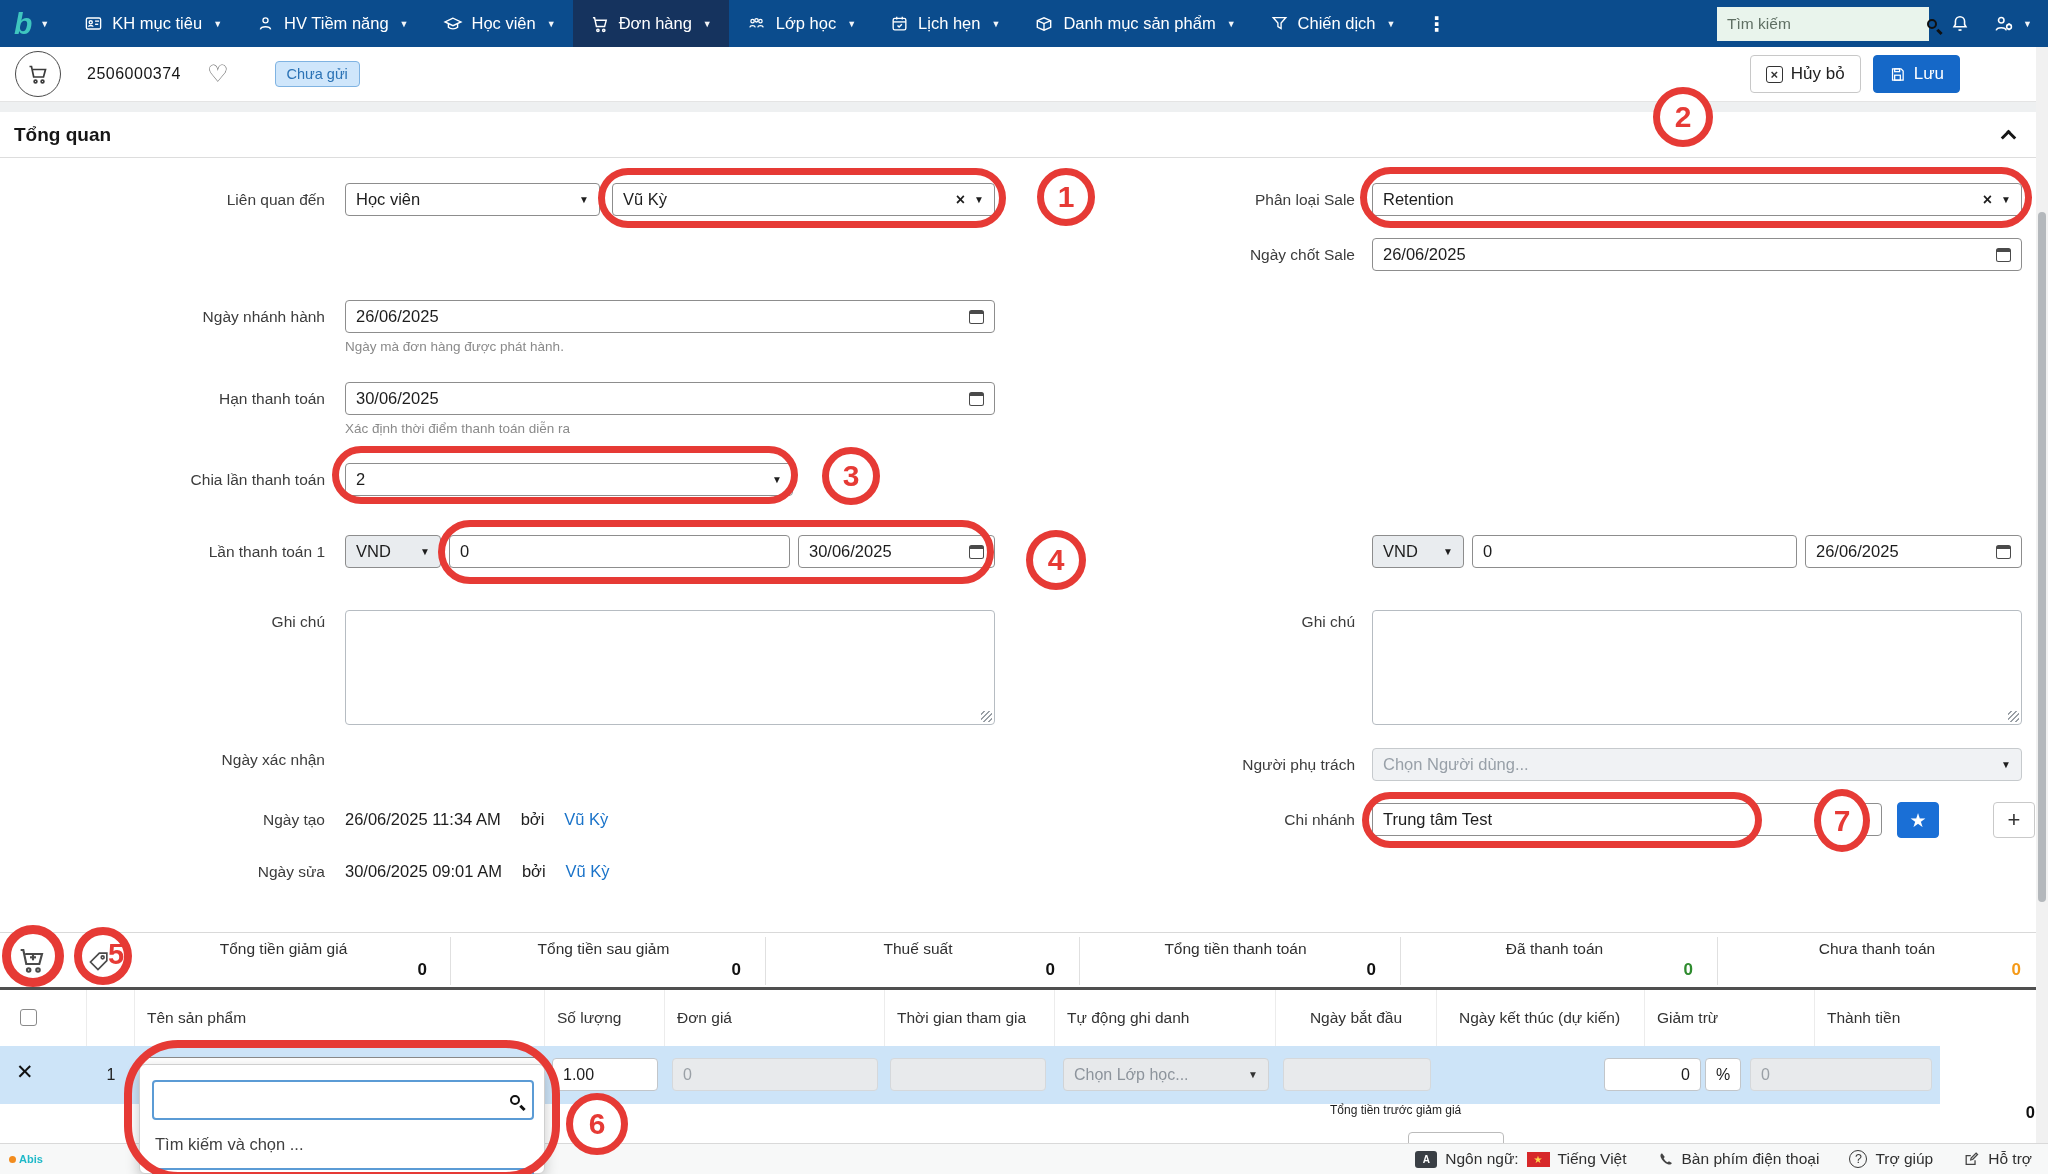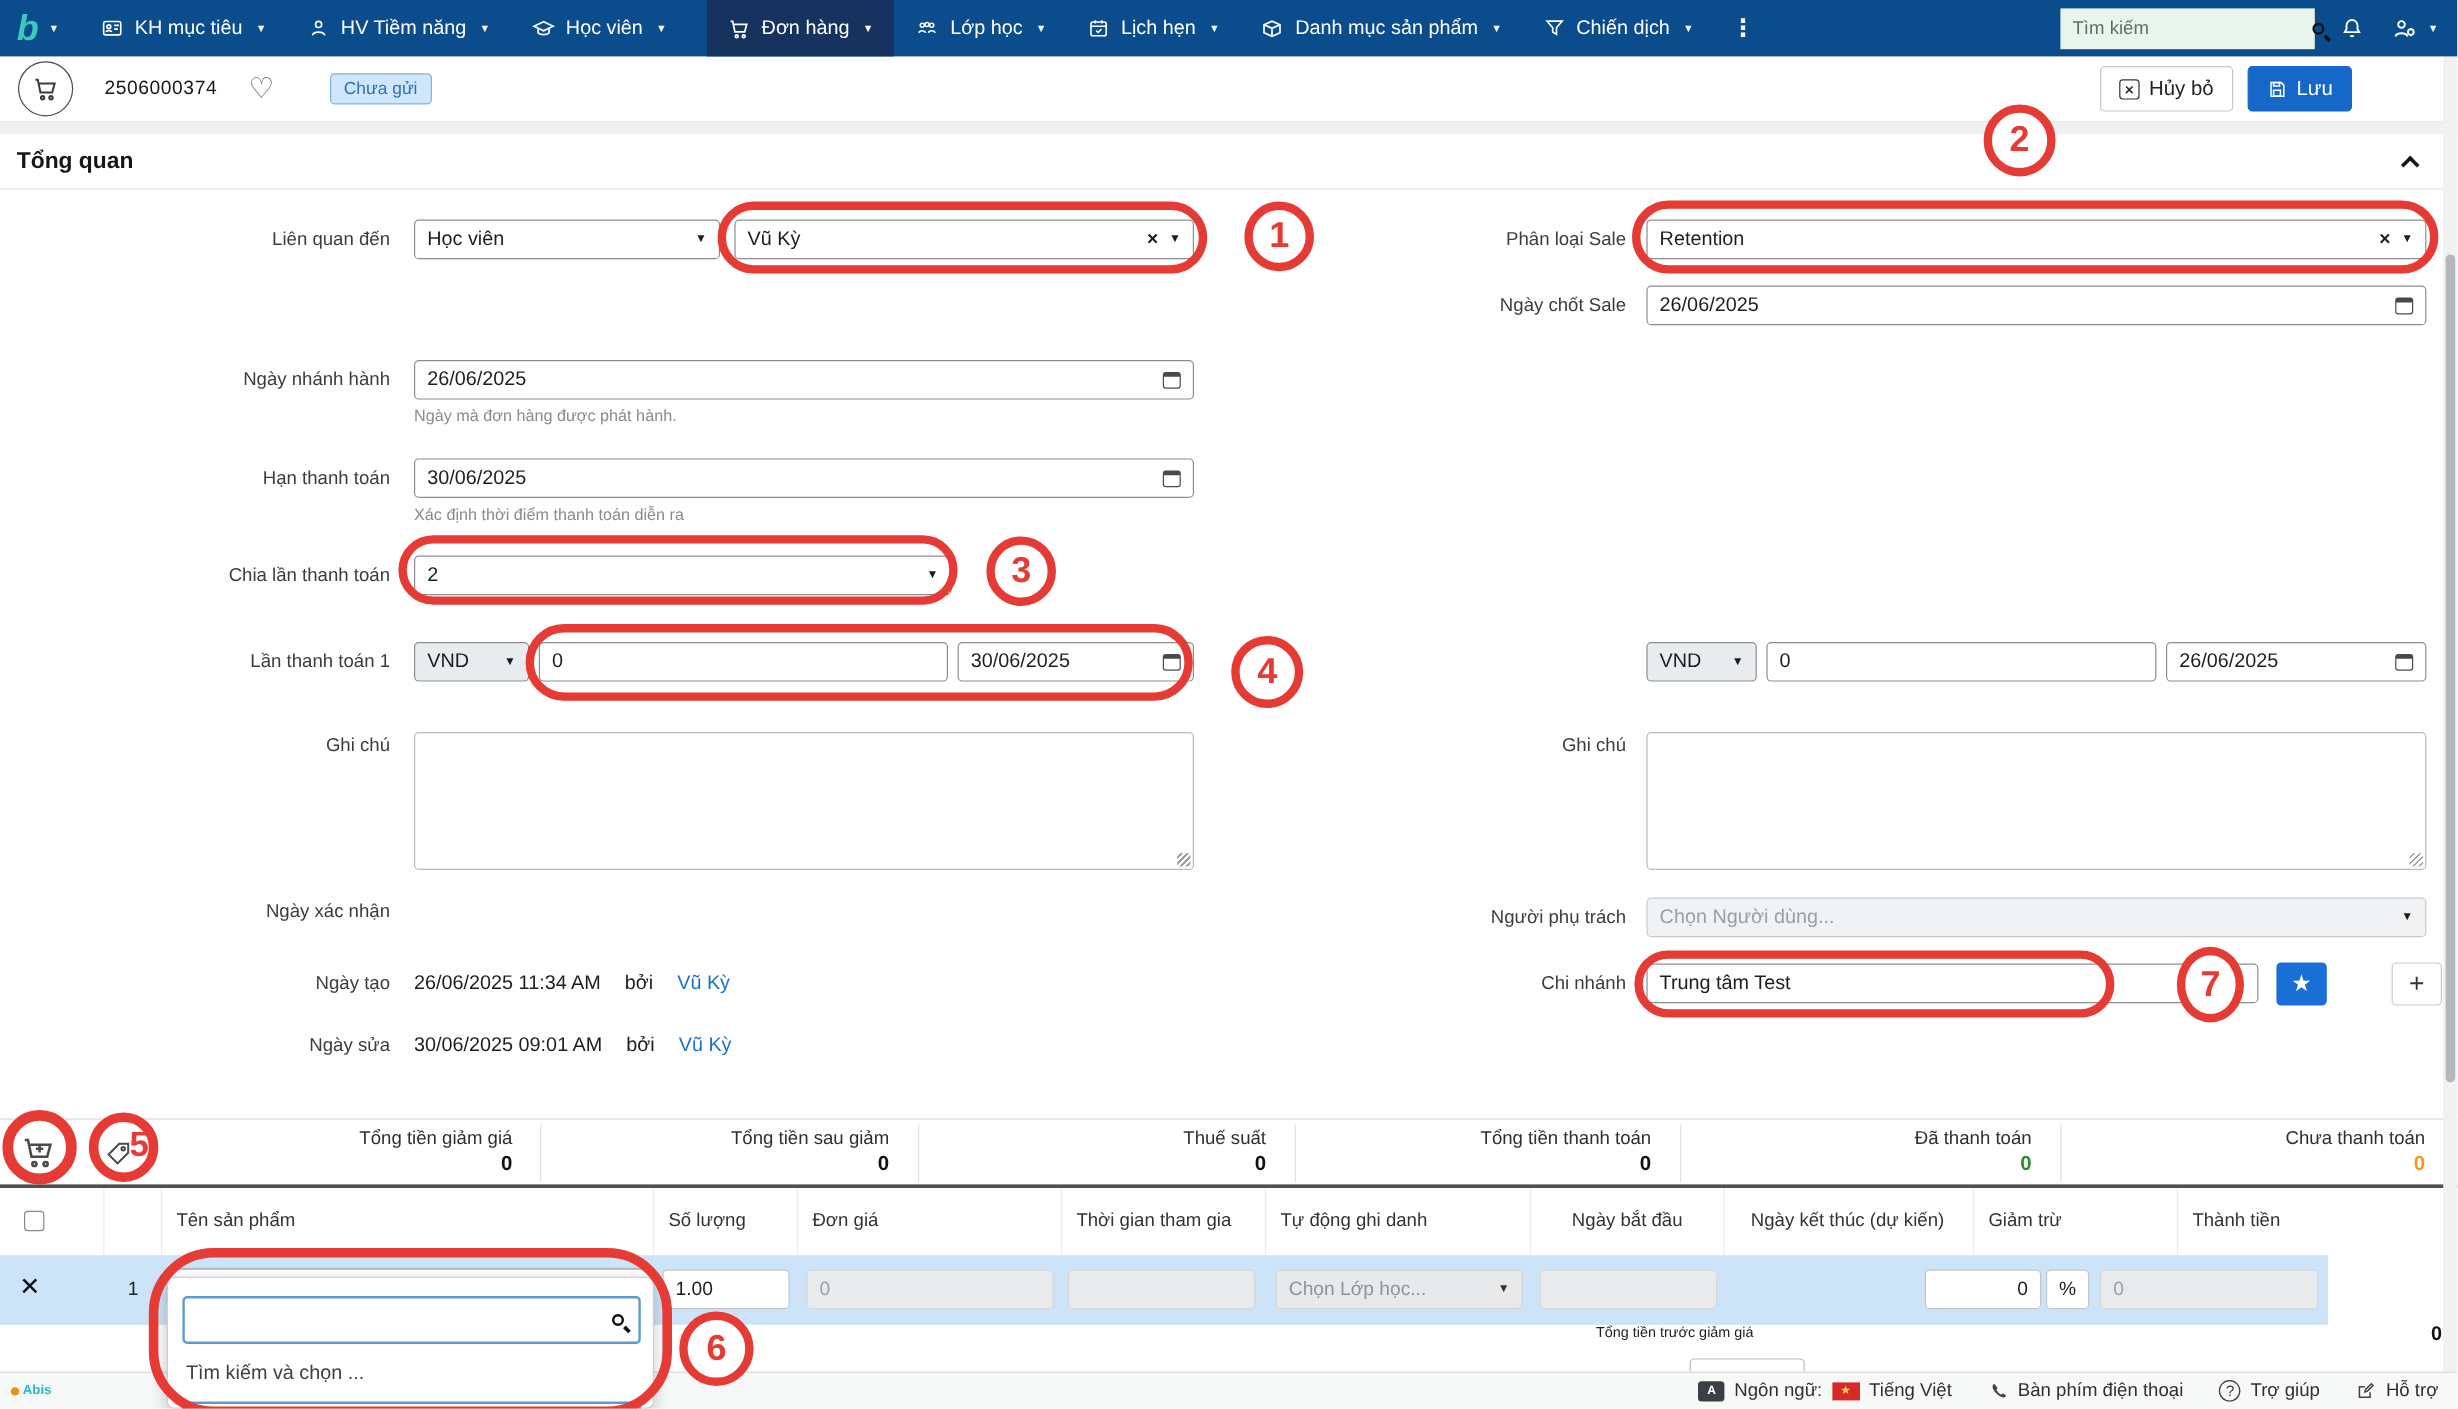--- a/index.html
+++ b/index.html
@@ -6,21 +6,21 @@
   html,body { width:2048px; height:1174px; }
   body { font-family:"Liberation Sans","DejaVu Sans",sans-serif; background:#fff; }
   #app { position:relative; width:2048px; height:1174px; overflow:hidden; background:#fff; }
 
   
   .nav { position:absolute; left:0; top:0; width:2048px; height:47px; background:#0b4c8d; display:flex; align-items:stretch; color:#fff; z-index:20; }
   .nav-left { display:flex; align-items:stretch; }
   .logo { display:flex; align-items:center; padding:0 18px 0 14px; gap:6px; }
   .logo-b { font-size:30px; font-weight:700; font-style:italic; color:#3fc6bf; line-height:1; }
   .nav-item { display:flex; align-items:center; gap:9px; padding:0 17px; font-size:16.5px; cursor:pointer; white-space:nowrap; }
-  .nav-item.active { background:#15335e;margin-left:16px; }
+  .nav-item.active { background:#15335e; }
   .nico svg { display:block; }
   .ncaret { font-size:9px; opacity:.95; margin-left:2px; }
   .kebab { font-size:20px; font-weight:700; padding:0 14px; display:flex; align-items:center; }
   .nav-right { margin-left:auto; display:flex; align-items:center; gap:20px; padding-right:16px; }
   .nav-search { width:212px; height:34px; background:#e9f4ec; display:flex; align-items:center; padding:0 10px; }
   .nav-search input { flex:1; border:none; outline:none; background:transparent; font-size:15.5px; color:#223; font-family:inherit; }
   .nav-search input::placeholder { color:#5f6f63; }
   .magD { width:10px; height:10px; border:2.4px solid #101010; border-radius:50%; position:relative; flex:none; }
   .magD::after { content:""; position:absolute; width:2.6px; height:6px; background:#101010; left:9px; top:8px; transform:rotate(-45deg); }
 
@@ -59,21 +59,21 @@
   .ro-text { position:absolute; font-size:16.5px; color:#1d1d1d; display:flex; gap:20px; align-items:baseline; }
   .link { color:#1a73c9; cursor:pointer; }
   .sq-btn { position:absolute; width:42px; height:36px; border-radius:4px; display:flex; align-items:center; justify-content:center; font-size:19px; cursor:pointer; }
   .star-btn { background:#1a6fd6; color:#fff; border:1px solid #1a6fd6; }
   .plus-btn { background:#fff; color:#333; border:1px solid #c9c9c9; font-size:22px; }
 
   
   .sumbar { position:absolute; left:0; top:932px; width:2048px; height:58px; background:#fff; border-top:1px solid #d9d9d9; border-bottom:3px solid #4f4f4f; }
   .sumdiv { position:absolute; top:4px; width:1px; height:48px; background:#e0e0e0; }
   .sumcol { position:absolute; top:0; height:55px; }
-  .sumcol .sl { display:block; text-align:right; font-size:15.5px; color:#2f2f2f; margin-top:7px; padding-right:13px; }
+  .sumcol .sl { display:block; text-align:center; font-size:15.5px; color:#2f2f2f; margin-top:7px; padding-right:13px; }
   .sumcol .sv { display:block; text-align:right; font-size:17px; font-weight:700; color:#111; margin-top:2px; padding-right:13px; }
 
   
   .thead { position:absolute; left:0; top:990px; width:2048px; height:56px; background:#fff; }
   .th { position:absolute; top:0; height:56px; line-height:56px; font-size:15.5px; color:#333; border-right:1px solid #ececec; padding-left:12px; white-space:nowrap; overflow:hidden; }
   .cbx { position:absolute; left:20px; top:19px; width:17px; height:17px; border:1.6px solid #8a8a8a; border-radius:3px; background:#fff; }
   .trow { position:absolute; left:0; top:1046px; width:1940px; height:58px; background:#cde4f8; }
   .rc { position:absolute; display:flex; align-items:center; height:33px; padding:0 10px; border-radius:4px; font-size:16px; }
   .rc-w { background:#fff; border:1px solid #c2c6ca; color:#1d1d1d; }
   .rc-d { background:#e8eaec; border:1px solid #d5d8db; color:#9aa0a6; }

